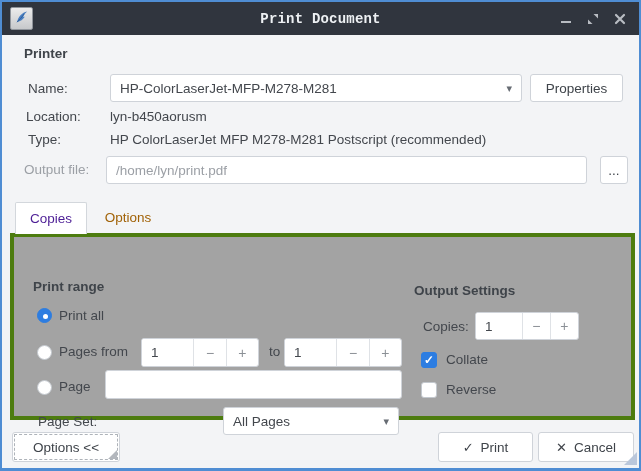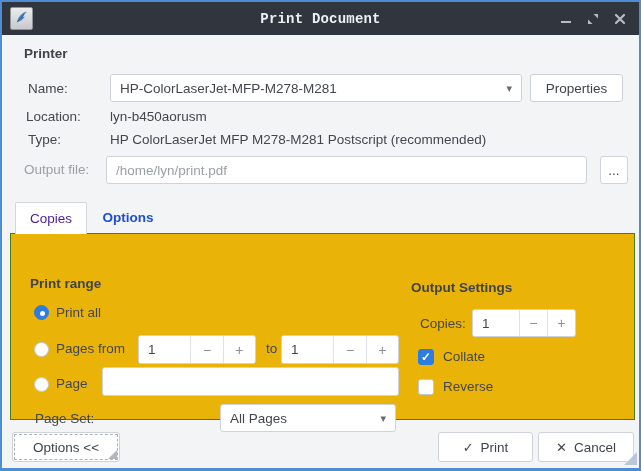--- a/index.html
+++ b/index.html
@@ -94,24 +94,24 @@
   .notebook { position:absolute; left:8px; top:200px; width:625px; height:218px; }
   .tab {
     position:absolute; top:0; display:flex; align-items:center; justify-content:center;
     font-size:13.5px;
   }
   .tab.active {
     left:5px; width:72px; height:32px;
     background:#fff; border:1px solid #d3d7dc; border-bottom:none;
     border-radius:2px 2px 0 0; color:#4c1d95; z-index:2;
   }
-  .tab.inactive { left:77px; width:82px; height:31px; color:#1d4ed8;font-weight:bold; }
+  .tab.inactive { left:77px; width:82px; height:31px; color:#a16207; }
   .panel {
     position:absolute; left:0; top:31px; right:0; bottom:0;
-    background:#eab308; border:1px solid #4d7c0f;
+    background:#a3a3a3; border:4px solid #4d7c0f;
   }
   
   .options-btn {
     outline:1px dashed #aeb3b9; outline-offset:-3px;
     position:absolute;
   }
   .options-btn::after {
     content:""; position:absolute; right:2px; bottom:2px;
     width:0; height:0;
     border-left:9px solid transparent; border-bottom:9px solid #b3b7bd;

